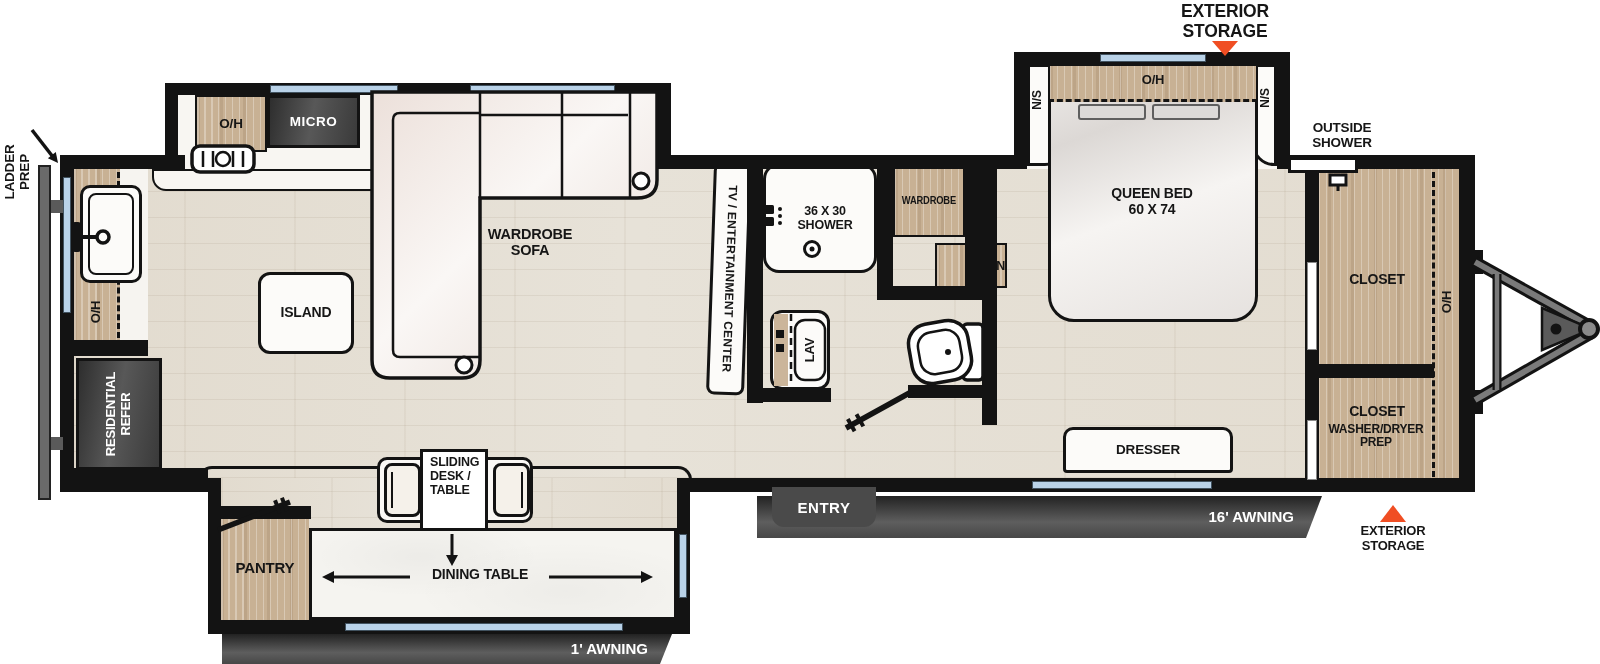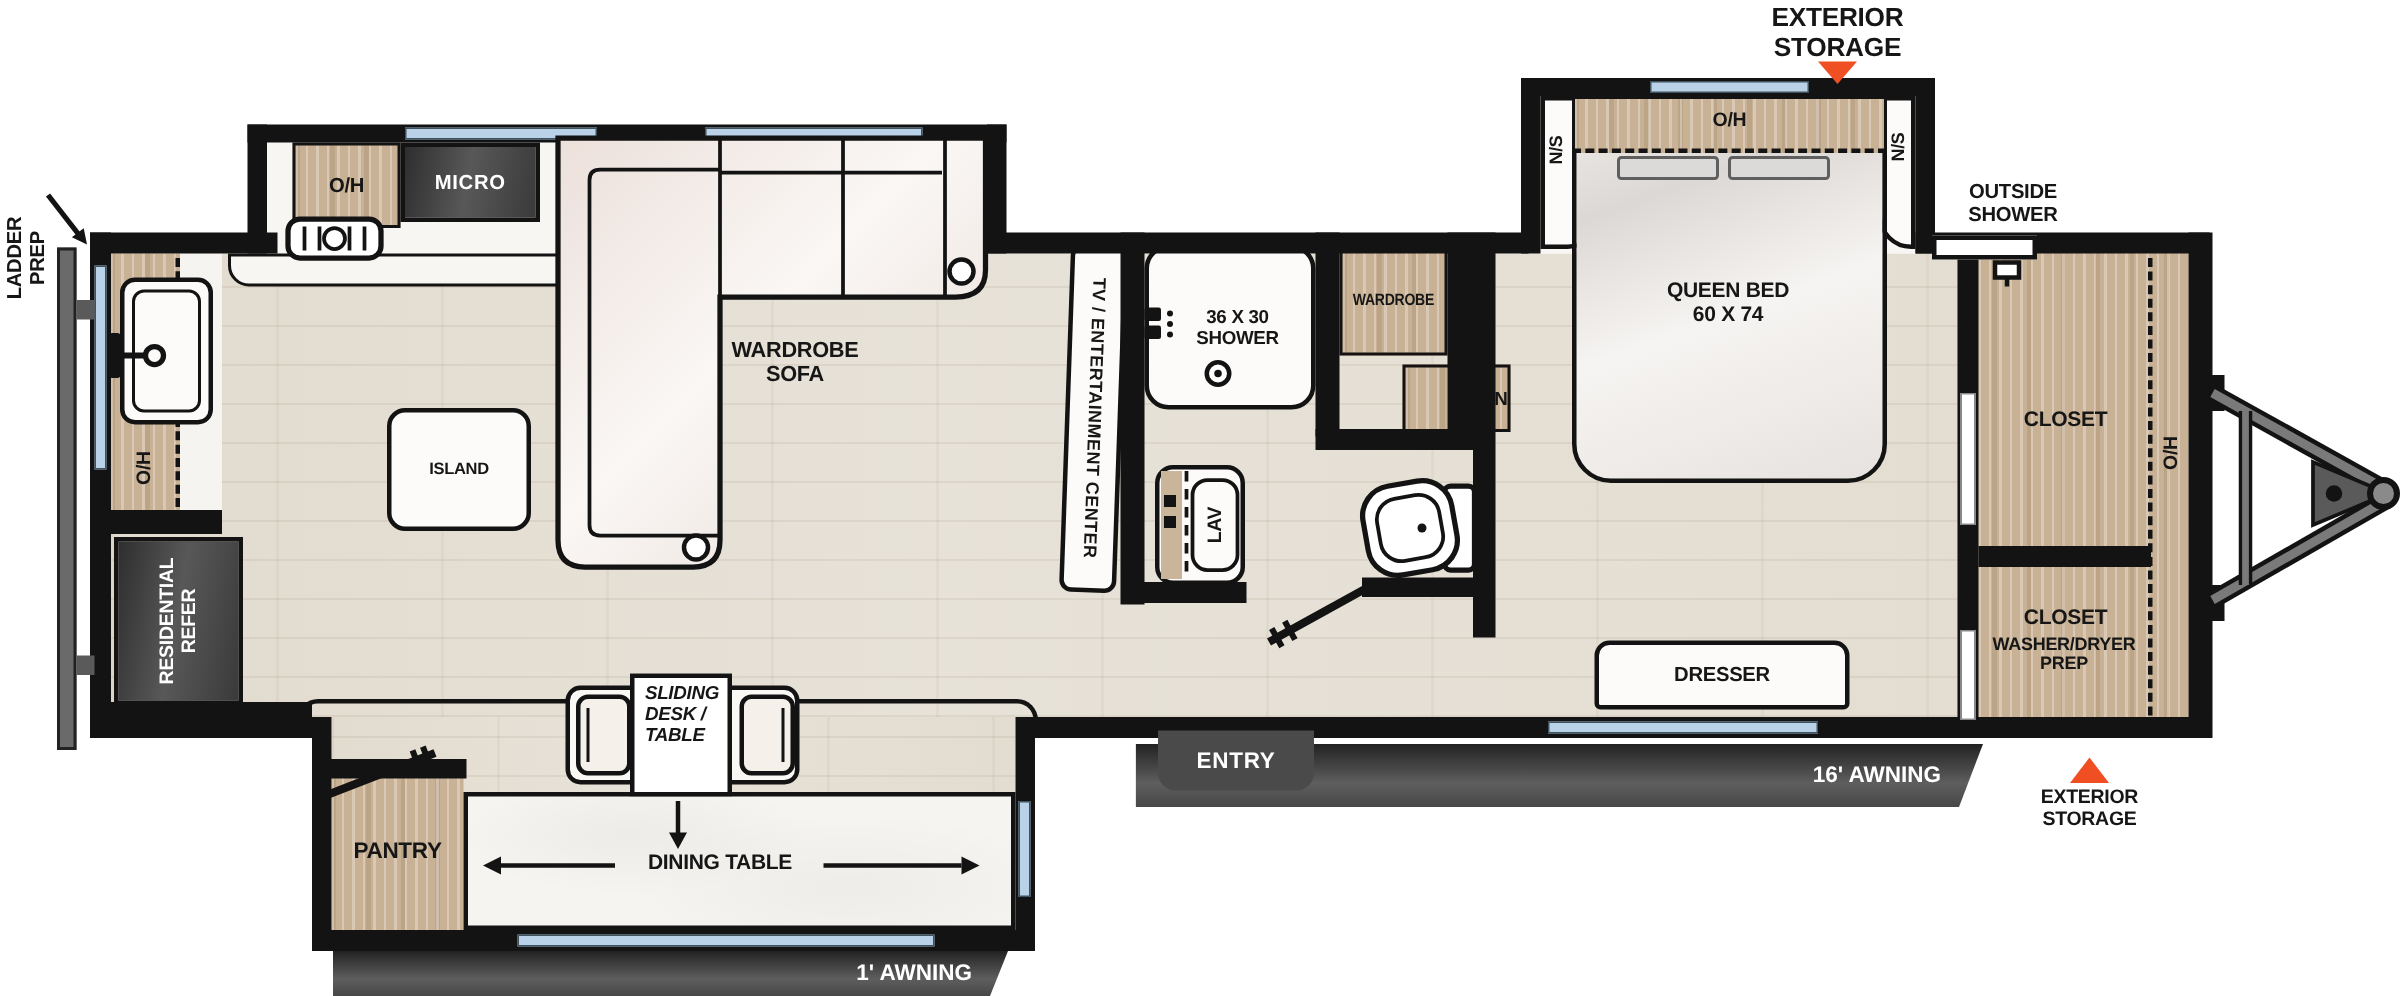--- a/index.html
+++ b/index.html
@@ -55,21 +55,21 @@
   <div class="darkbox" style="left:76px;top:358px;width:86px;height:112px;"></div>
 
   <div class="abs wood flex-c" style="left:195px;top:95px;width:72px;height:57px;border:2.5px solid #131313;box-sizing:border-box;">
     <span class="lbl" style="font-size:13.5px;">O/H</span>
   </div>
   <div class="darkbox flex-c" style="left:267px;top:95px;width:93px;height:53px;">
     <span class="lbl" style="font-size:13.5px;color:#fff;letter-spacing:0.5px;">MICRO</span>
   </div>
 
   <div class="whitebox flex-c" style="left:258px;top:272px;width:96px;height:82px;border-radius:12px;">
-    <span class="lbl" style="font-size:11px;">ISLAND</span>
+    <span class="lbl" style="font-size:14px;">ISLAND</span>
   </div>
 
   <div class="abs lbl" style="left:470px;top:226px;width:120px;height:36px;font-size:14.5px;">WARDROBE
 SOFA</div>
 
   <div class="whitebox flex-c" style="left:710px;top:163px;width:38px;height:232px;border-radius:8px;transform:rotate(2deg);">
     <span class="lbl" style="writing-mode:vertical-rl;font-size:12px;letter-spacing:0.3px;">TV / ENTERTAINMENT CENTER</span>
   </div>
 
   <div class="whitebox flex-c" style="left:763px;top:163px;width:114px;height:110px;border-radius:16px;border-width:3.5px;">
@@ -103,21 +103,21 @@
   </div>
   <div class="abs marble" style="left:309px;top:528px;width:368px;height:92px;border:3px solid #131313;box-sizing:border-box;"></div>
   <div class="whitebox" style="left:377px;top:457px;width:156px;height:66px;border-radius:10px;background:#faf8f5;"></div>
   <div class="chair" style="left:384px;top:463px;width:37px;height:54px;">
       <i></i>
     </div>
   <div class="chair r" style="left:493px;top:463px;width:37px;height:54px;">
       <i></i>
     </div>
   <div class="abs" style="left:420px;top:449px;width:68px;height:82px;background:#fff;border:3px solid #131313;box-sizing:border-box;padding:4px 0 0 7px;">
-    <div class="lbl" style="font-size:12.5px;text-align:left;line-height:1.1;font-style:italic;">SLIDING
+    <div class="lbl" style="font-size:12.5px;text-align:left;line-height:1.1;">SLIDING
 DESK /
 TABLE</div>
   </div>
   <div class="abs lbl" style="left:414px;top:567px;width:132px;height:20px;font-size:14px;">DINING TABLE</div>
 
   <div class="wall" style="left:60px;top:155px;width:14px;height:337px;"></div>
   <div class="wall" style="left:60px;top:155px;width:125px;height:14px;"></div>
   <div class="wall" style="left:165px;top:83px;width:13px;height:86px;"></div>
   <div class="wall" style="left:165px;top:83px;width:506px;height:12px;"></div>
   <div class="wall" style="left:658px;top:83px;width:13px;height:86px;"></div>

